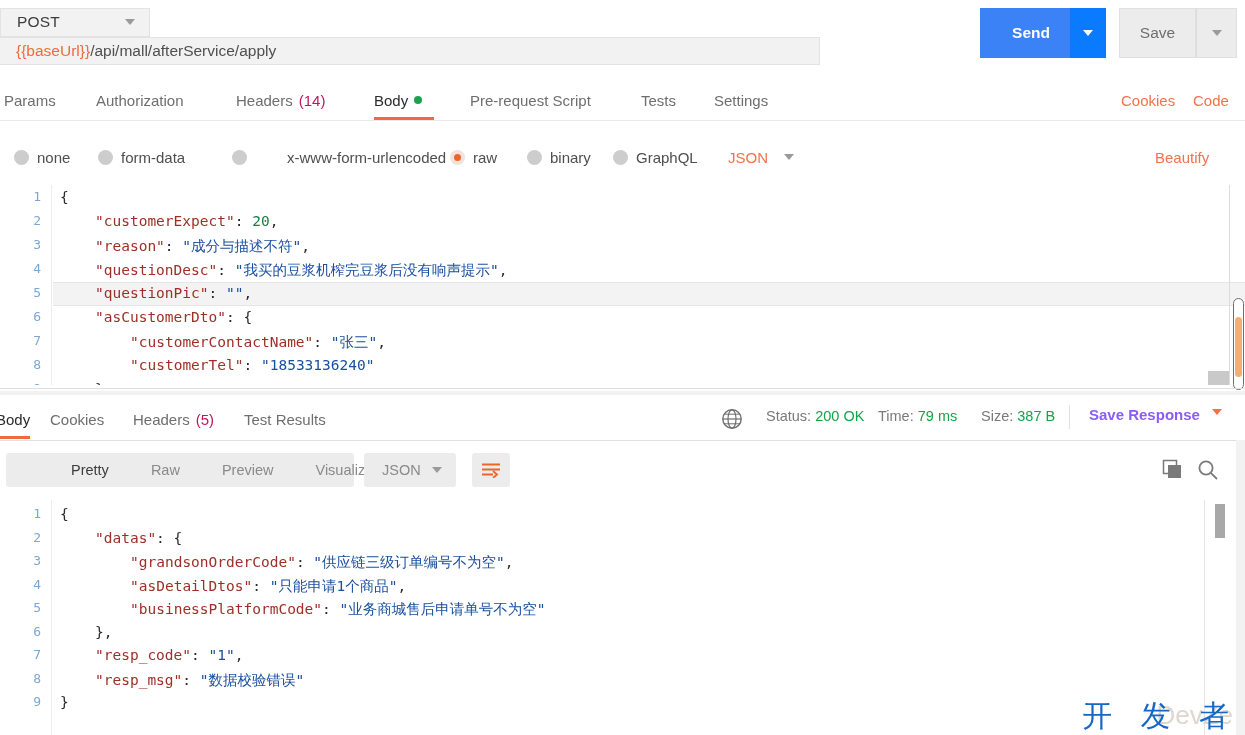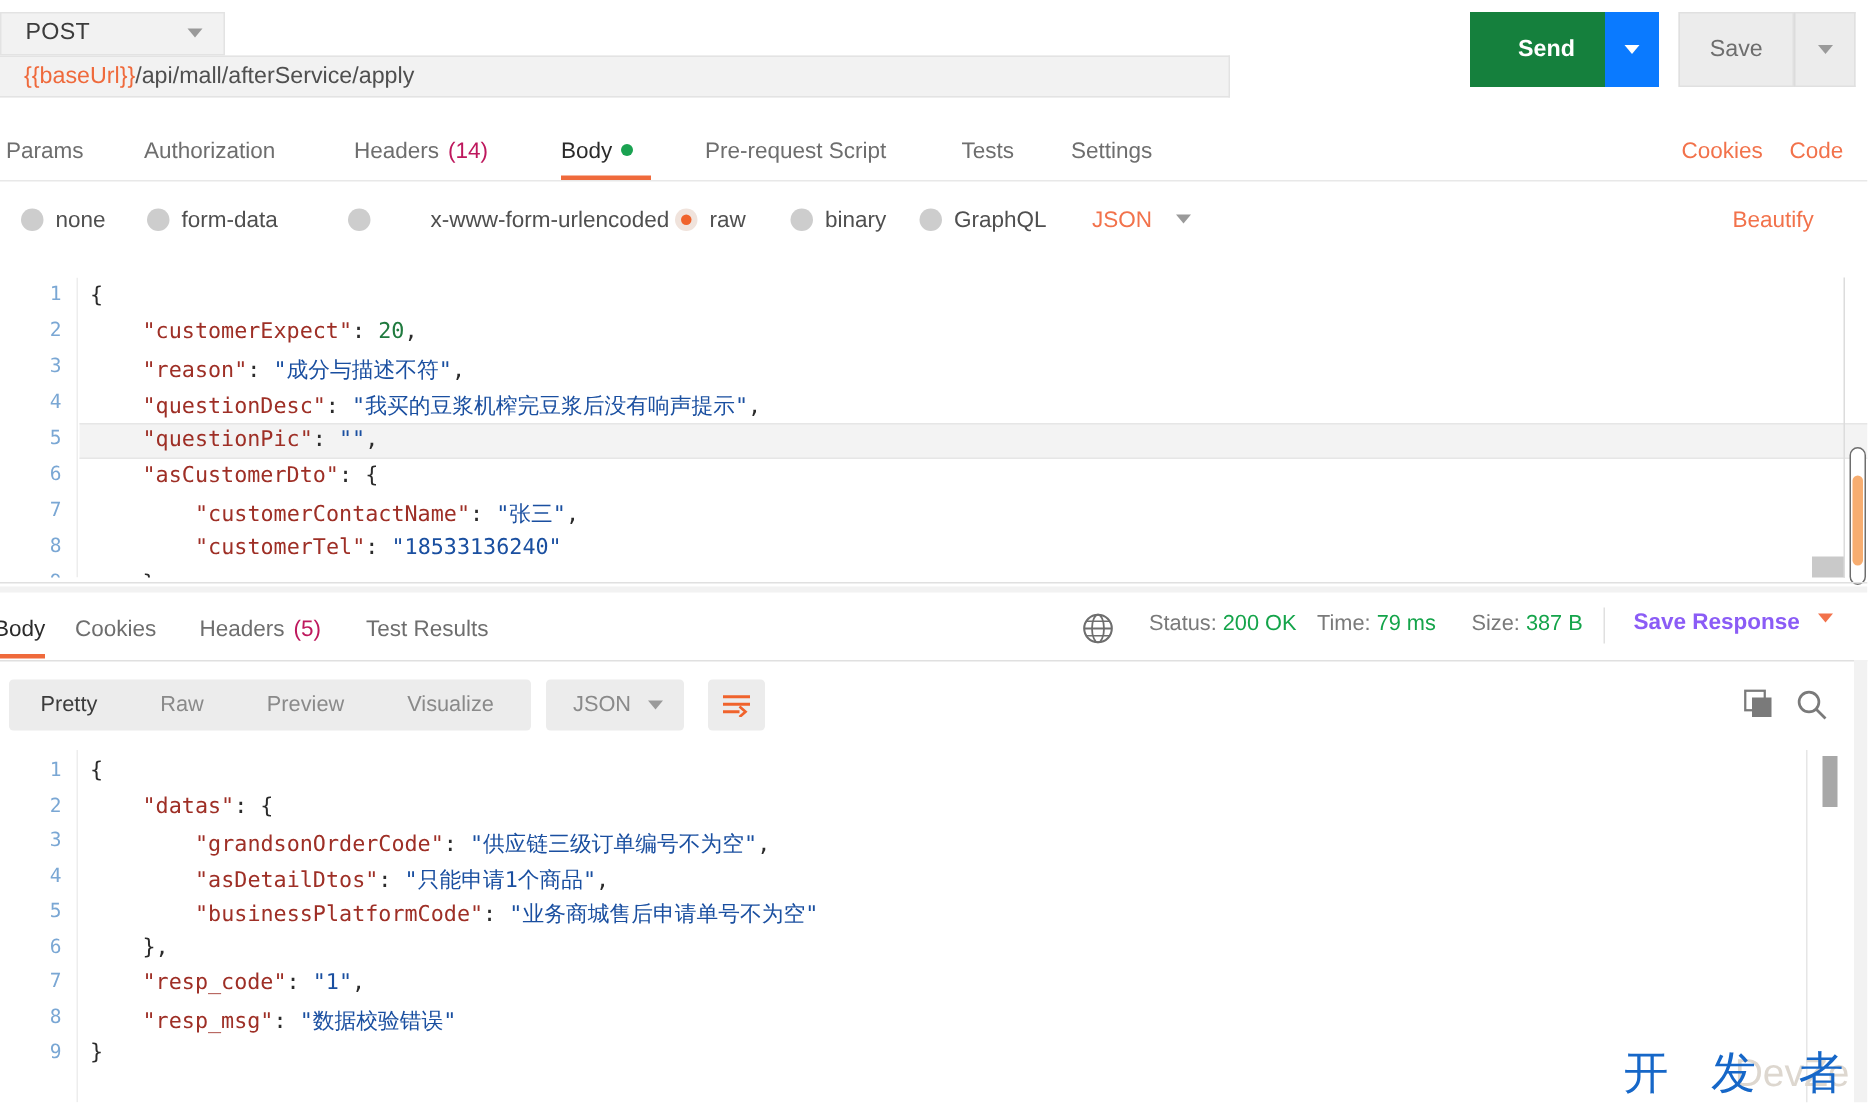--- a/index.html
+++ b/index.html
@@ -19,21 +19,21 @@
                 display: flex; align-items: center; justify-content: space-between;
                 padding: 0 14px 0 16px; }
   .method-label { font-size: 15.5px; color: #3c3c3c; letter-spacing: .2px; }
   .caret { width: 0; height: 0; border-left: 5px solid transparent; border-right: 5px solid transparent;
            border-top: 6px solid #9a9a9a; }
   .caret.white { border-top-color: #ffffff; }
   .url-input { width: 820px; height: 50px; border: 1px solid #e3e3e3; border-left: none;
                background: #f2f2f2; display: flex; align-items: center; padding: 0 16px;
                font-size: 15.5px; color: #4f4f4f; }
   .url-var { color: #ef6a3c; }
-  .btn-send { position: absolute; left: 980px; top: 8px; width: 90px; height: 50px; background: #15803d;
+  .btn-send { position: absolute; left: 980px; top: 8px; width: 90px; height: 50px; background: #3b82f6;
               color: #fff; font-size: 15.5px; font-weight: bold; display: flex; align-items: center;
               justify-content: center; padding-left: 12px; }
   .btn-send-caret { position: absolute; left: 1070px; top: 8px; width: 36px; height: 50px; background: #0a7aff;
                     display: flex; align-items: center; justify-content: center; }
   .btn-save { position: absolute; left: 1119px; top: 8px; width: 77px; height: 50px; background: #ececec;
               border: 1px solid #e0e0e0; color: #6e6e6e; font-size: 15.5px; display: flex;
               align-items: center; justify-content: center; }
   .btn-save-caret { position: absolute; left: 1196px; top: 8px; width: 41px; height: 50px; background: #ececec;
                     border: 1px solid #e0e0e0; border-left: 1px solid #dcdcdc;
                     display: flex; align-items: center; justify-content: center; }
@@ -43,21 +43,21 @@
   .tab { position: absolute; top: 0; height: 40px; font-size: 15px; color: #6e6e6e;
          display: flex; align-items: center; gap: 6px; white-space: nowrap; text-align: center; }
   .tab.active { color: #2b2b2b; }
   .tab-underline { position: absolute; bottom: 0; left: 0; right: 0; height: 3px; background: #ef6a3c; }
   .count-green { color: #be185d; }
   .dot-green { width: 8px; height: 8px; border-radius: 50%; background: #1aa251; display: inline-block; }
   .link-orange { color: #f2724b; font-size: 15px; }
   .topdiv { position: absolute; left: 0; top: 120px; width: 1245px; height: 1px; background: #e8e8e8; }
 
   
-  .type-row { position: absolute; left: 0; top: 128px; width: 1243px; height: 36px; text-align: right; }
+  .type-row { position: absolute; left: 0; top: 139px; width: 1243px; height: 36px; text-align: right; }
   .radio { position: absolute; top: 0; height: 36px; display: flex; align-items: center; gap: 8px;
            font-size: 15px; color: #4f4f4f; white-space: nowrap; }
   .rbtn { width: 15px; height: 15px; border-radius: 50%; background: #cdcdcd; position: relative; flex: none; }
   .rbtn.sel { background: #f0e3dc; }
   .rbtn.sel::after { content: ""; position: absolute; left: 4px; top: 4px; width: 7px; height: 7px;
                      border-radius: 50%; background: #f0632c; }
 
   
   .editor { position: absolute; background: #fff; }
   .gutter { position: absolute; left: 0; top: 0; width: 52px; height: 100%; background: #fff;
@@ -74,21 +74,21 @@
   .activeline { position: absolute; left: 53px; background: #f3f3f3;
                 border-top: 1px solid #e6e6e6; border-bottom: 1px solid #e6e6e6; }
 
   
   .splitdiv { position: absolute; left: 0; width: 1245px; height: 1px; background: #e0e0e0; }
   .resp-meta { position: absolute; font-size: 14.5px; color: #7a7a7a; white-space: nowrap; }
   .green { color: #14a44a; }
   .view-toolbar { position: absolute; height: 34px; background: #ececec; border-radius: 3px;
                   display: flex; align-items: center; }
   .vt-item { padding: 0 21px; font-size: 14.5px; color: #8a8a8a; }
-  .vt-item.active { color: #3c3c3c; }
+  .vt-item.active { color: #3c3c3c; margin-left: 44px; }
 
   
   .sb-track { position: absolute; background: #ffffff; }
   .sb-thumb { position: absolute; border-radius: 5px; }
   .mini { position: absolute; background: #c9c9c9; }
 
   .watermark { position: absolute; right: 6px; bottom: 2px; text-align: center; }
   .wm-cn { font-size: 30px; color: #1667c8; letter-spacing: 10px; line-height: 34px; }
   .wm-en { font-size: 27px; color: #1667c8; line-height: 30px; margin-top: -2px; }
   .wm-ghost { position: absolute; right: 12px; bottom: 4px; font-size: 26px; color: #ddd7cf; }

